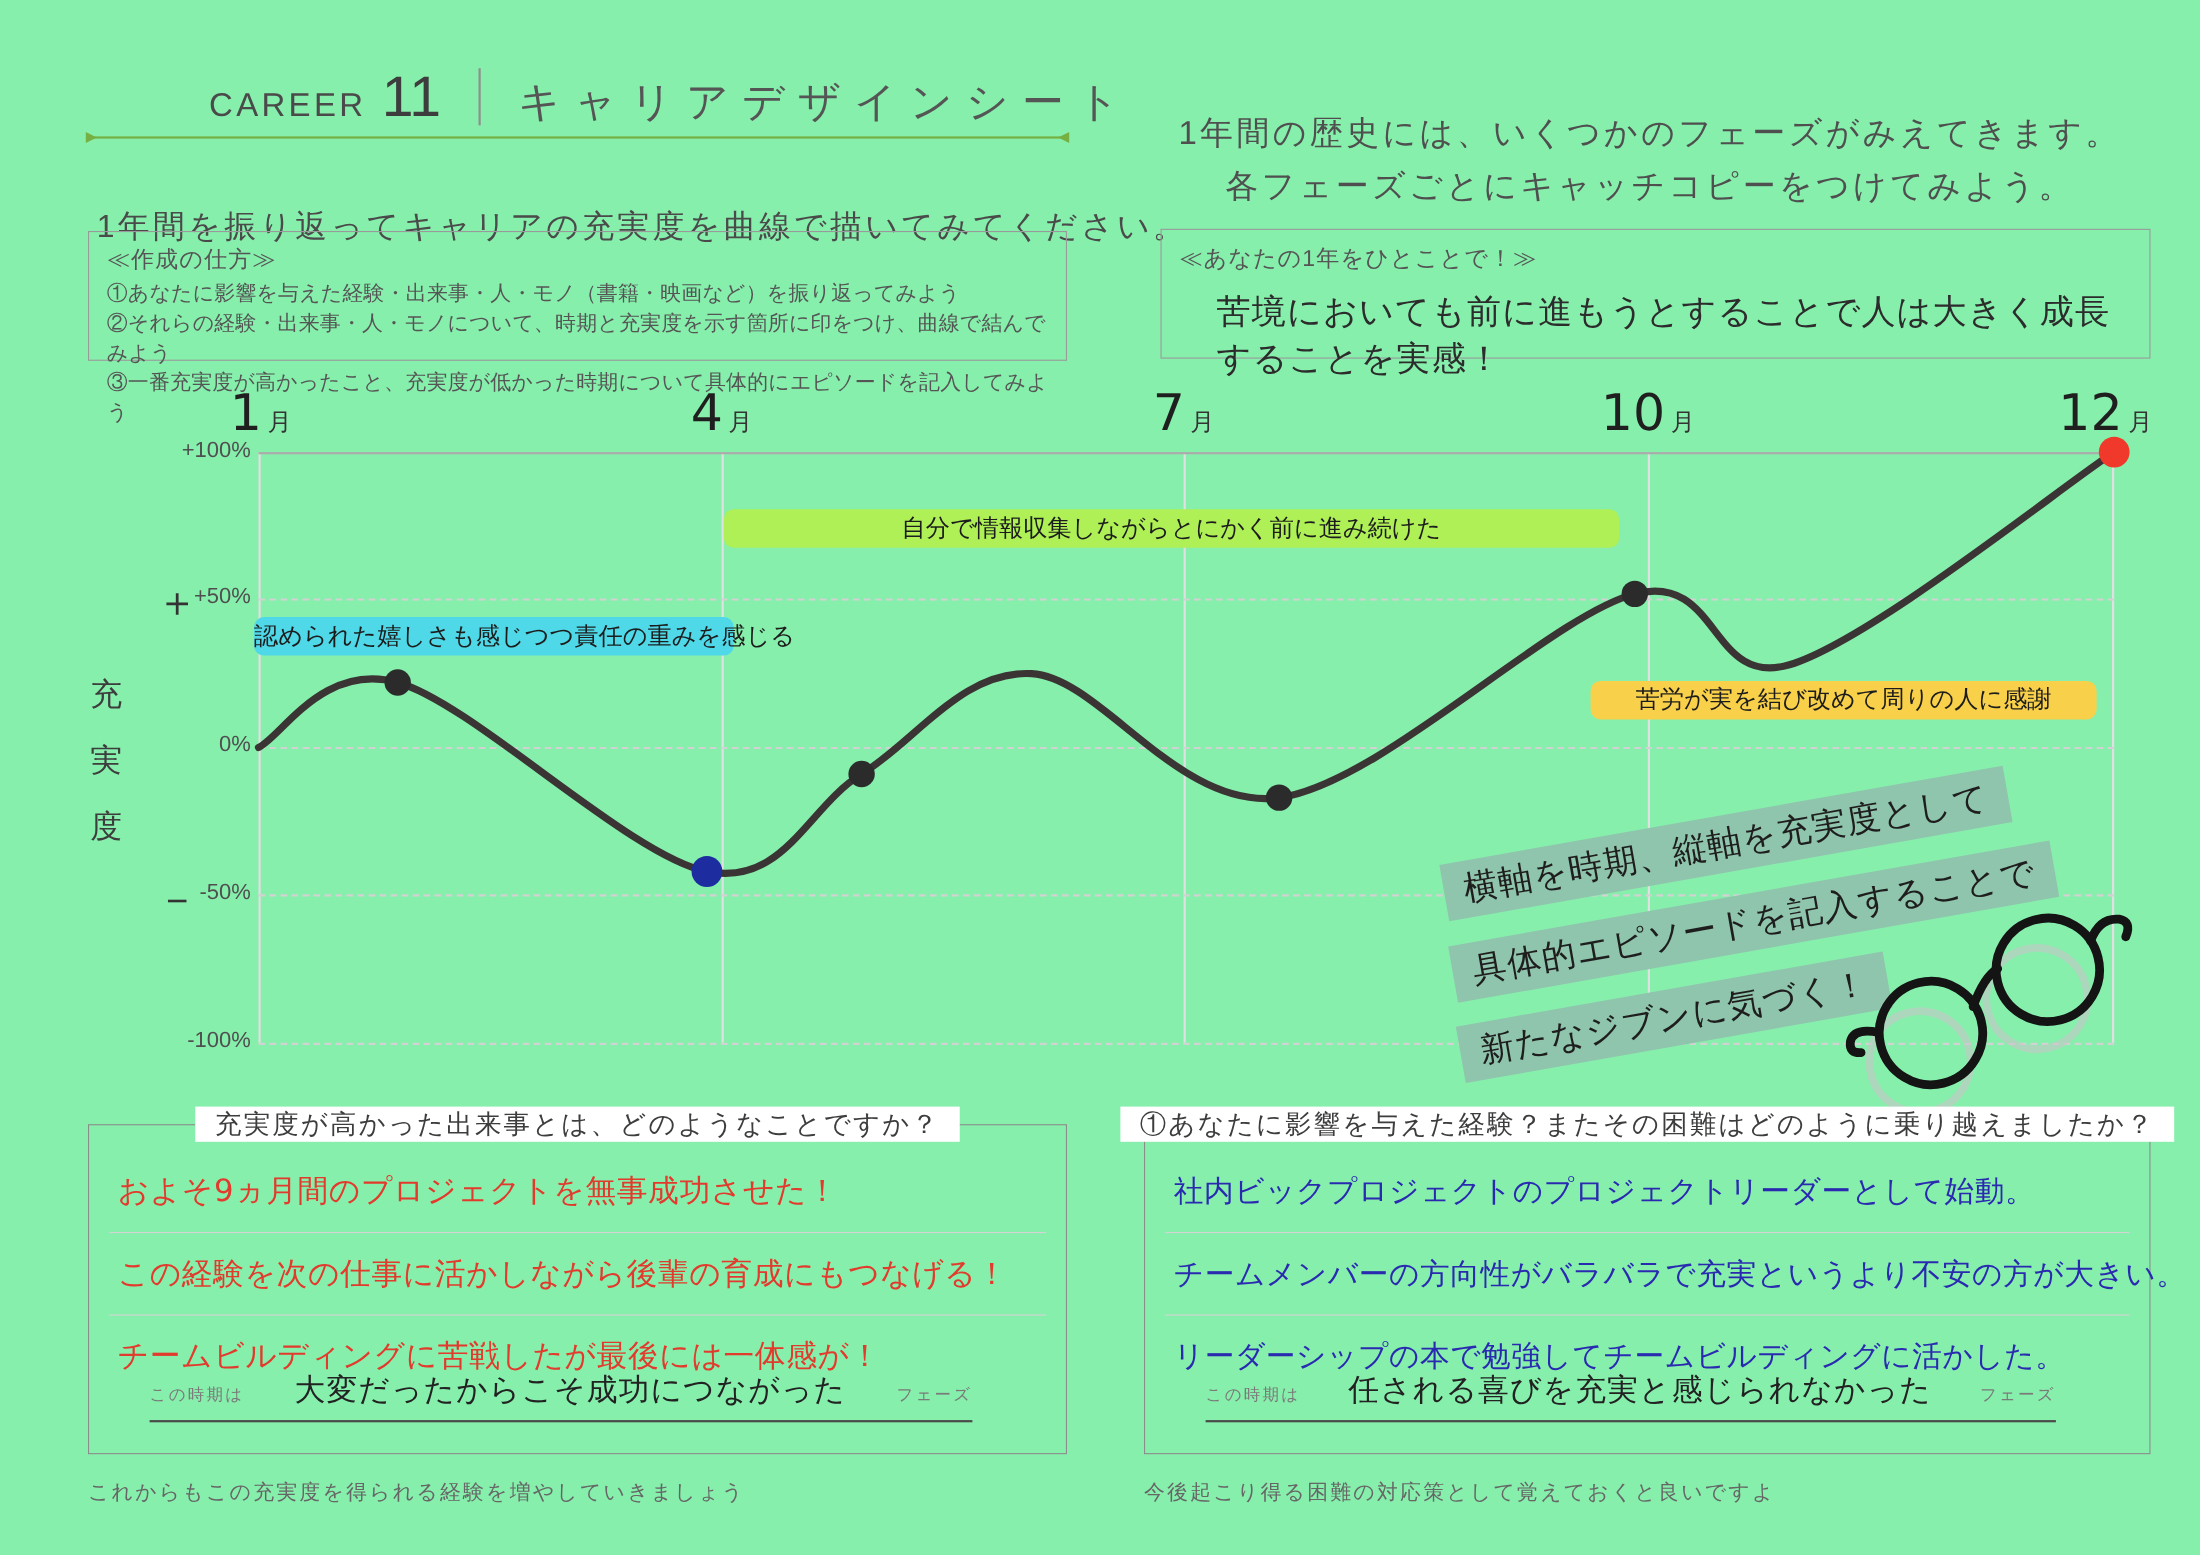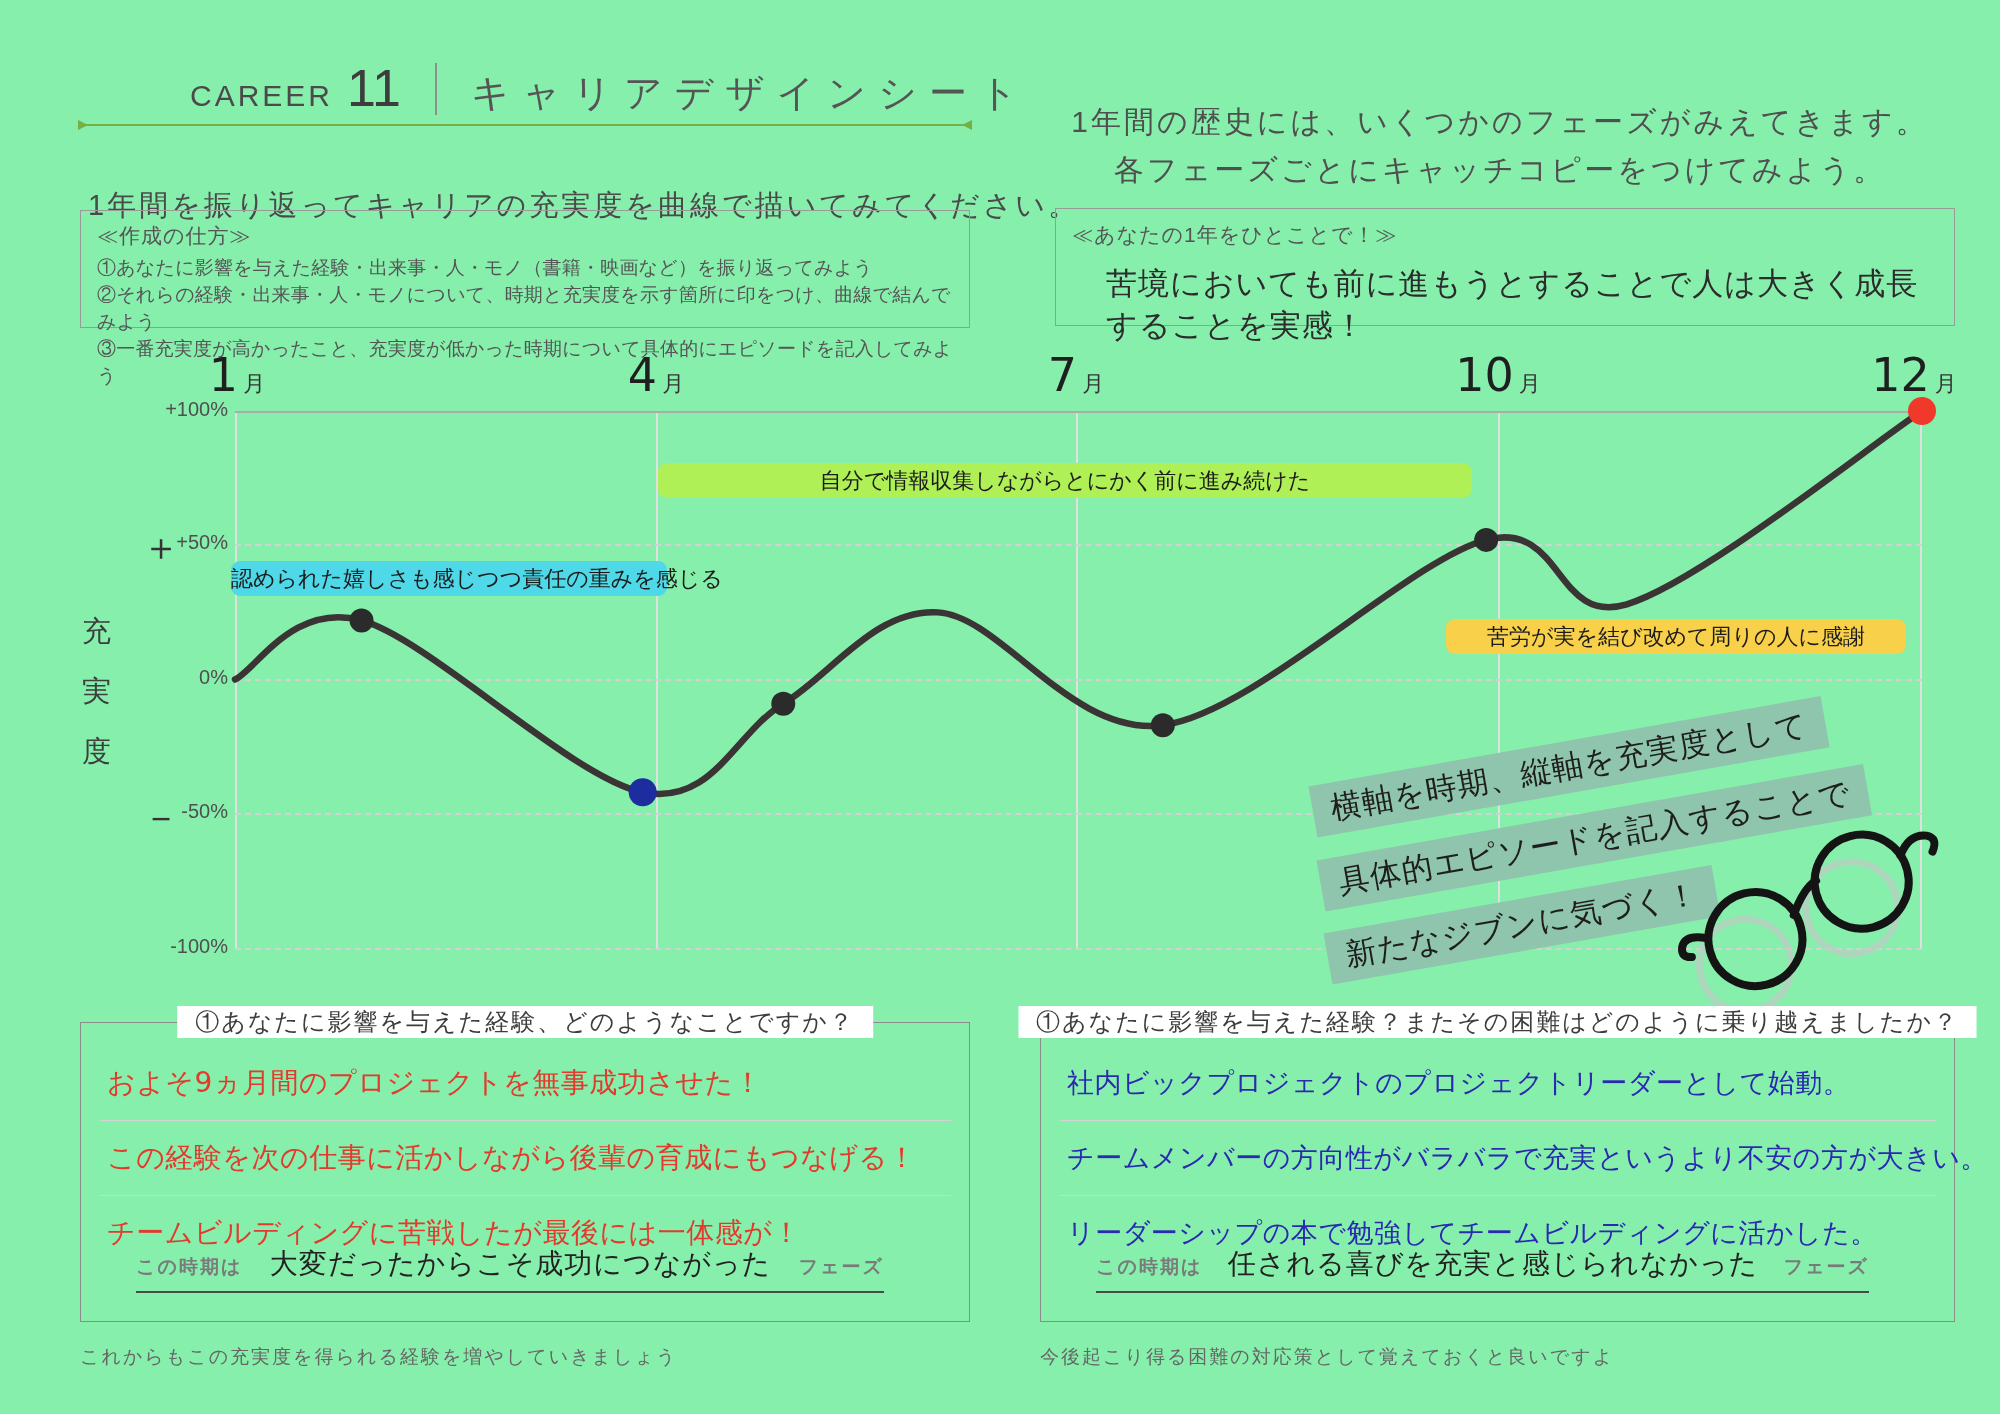--- a/index.html
+++ b/index.html
@@ -50,21 +50,21 @@
 
   
   .qbox { top:1022px; height:300px; border:1.5px solid #8c8c8c; }
   .qbox-title { position:absolute; top:-17px; left:50%; transform:translateX(-50%); background:#fff;
     padding:0 18px; font-size:24px; color:#3d3d3d; letter-spacing:2px; white-space:nowrap; }
   .entry { height:75px; display:flex; align-items:center; padding:0 26px; }
   .entry + .entry { border-top:1.5px solid #d4d4d4; margin:0 18px; padding:0 8px; }
   .entry .txt { font-size:28px; letter-spacing:0.5px; white-space:nowrap; }
   .phase-row { position:absolute; left:55px; right:85px; bottom:28px; display:flex; align-items:baseline;
     border-bottom:2px solid #4a4a4a; padding-bottom:8px; }
-  .phase-pre, .phase-suf { font-size:19px; color:#7a7a7a; letter-spacing:2px;font-weight:bold; }
+  .phase-pre, .phase-suf { font-size:15px; color:#7a7a7a; letter-spacing:2px; }
   .phase-txt { flex:1; text-align:center; font-size:28px; color:#222; letter-spacing:1px; }
 
   .footer { top:1344px; font-size:19px; color:#666; letter-spacing:2px; }
 </style>
 </head>
 <body>
 
 <div class="page">
 
   <div class="abs hdr">
@@ -171,21 +171,21 @@
         <circle cx="105" cy="140" r="47"></circle>
         <circle cx="222" cy="110" r="47"></circle>
         <path d="M148 126 Q 164 102 178 98"></path>
         <path d="M59 128 q -21 -10 -27 2 q -4 10 7 12"></path>
         <path d="M266 94 q 13 -19 30 -13 q 11 5 2 17"></path>
       </g>
     </g>
   </svg>
 
   <div class="abs qbox" style="left:80px; width:890px">
-    <div class="qbox-title">①あなたに影響を与えた経験、どのようなことですか？</div>
+    <div class="qbox-title">充実度が高かった出来事とは、どのようなことですか？</div>
     <div style="margin-top:22px">
       <div class="entry">
         <span class="txt hand" style="color: rgb(226, 58, 44);">およそ9ヵ月間のプロジェクトを無事成功させた！</span>
         </div>
       <div class="entry">
         <span class="txt hand" style="color: rgb(226, 58, 44);">この経験を次の仕事に活かしながら後輩の育成にもつなげる！</span>
         </div>
       <div class="entry">
         <span class="txt hand" style="color: rgb(226, 58, 44);">チームビルディングに苦戦したが最後には一体感が！</span>
         </div>

